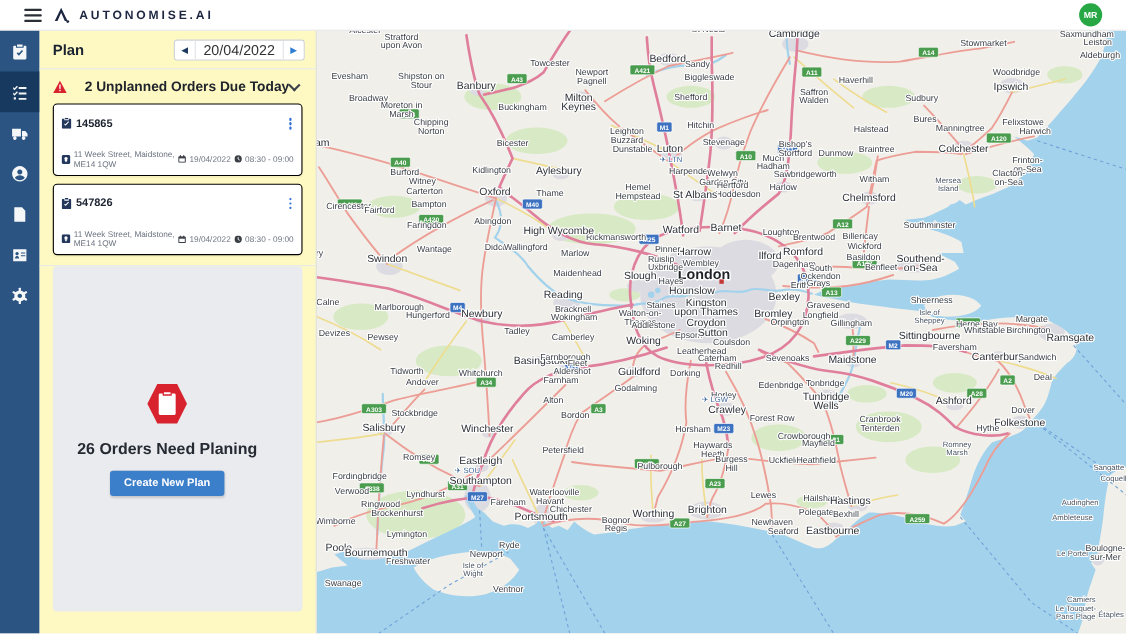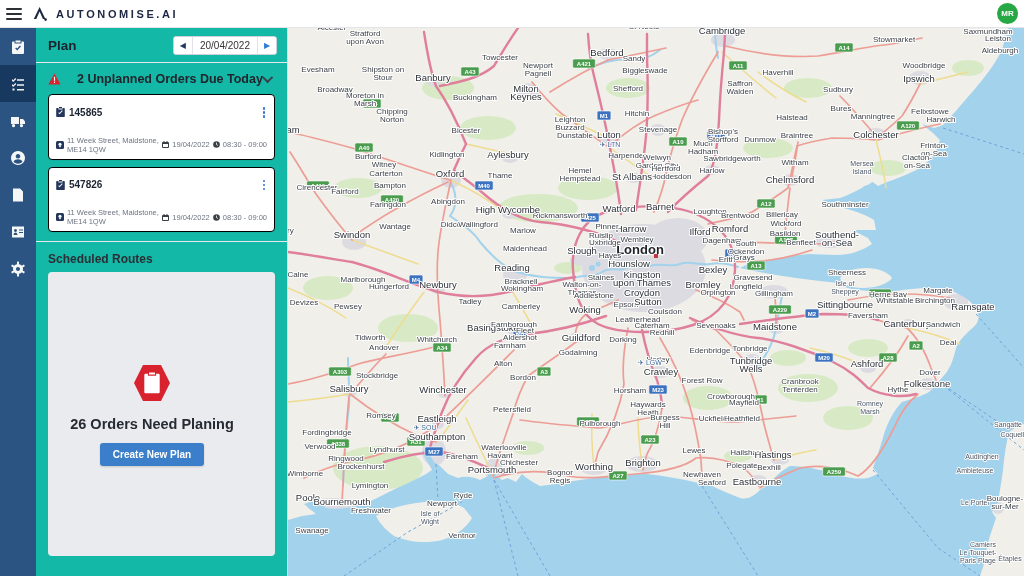--- a/index.html
+++ b/index.html
@@ -1,46 +1,46 @@
 <!DOCTYPE html>
 <html><head>
 <meta charset="utf-8">
 <style>
   * { margin:0; padding:0; box-sizing:border-box; }
   html,body { width:1024px; height:576px; overflow:hidden; }
   body { font-family:"Liberation Sans", sans-serif; background:#fff; }
   .app { width:1024px; height:576px; display:flex; flex-direction:column; }
 
   
-  .topbar { height:28px; background:#fff; border-bottom:1px solid #e3e5e9; display:flex; align-items:center; padding:0 4px; flex:0 0 28px; }
+  .topbar { height:28px; background:#fff; border-bottom:1px solid #e3e5e9; display:flex; align-items:center; padding:0 20px; flex:0 0 28px; }
   .burger { width:16px; height:12px; display:flex; flex-direction:column; justify-content:space-between; cursor:pointer; margin:0 10px 0 2px; }
   .burger span { height:2px; background:#2b2f36; border-radius:1px; }
   .brandmark { margin-right:8px; display:flex; align-items:center; }
   .brandtext { font-size:11px; letter-spacing:2.6px; color:#1e2742; font-weight:600; }
   .topbar .spacer { flex:1; }
   .avatar { width:21px; height:21px; border-radius:50%; background:#27a844; color:#fff; font-size:8px; font-weight:700; display:flex; align-items:center; justify-content:center; margin-right:2px; cursor:pointer; }
 
   
   .body { flex:1; display:flex; height:548px; }
 
   
   .rail { width:36px; background:#2b5482; display:flex; flex-direction:column; flex:0 0 36px; }
   .rail .tile { height:37px; display:flex; align-items:center; justify-content:center; cursor:pointer; }
   .rail .tile.active { background:#17395f; }
   .rail svg { width:16px; height:16px; fill:#fff; opacity:.95; }
 
   
-  .panel { width:252px; flex:0 0 252px; background:#14b8a6; border-right:1px solid #d9dce1; display:flex; flex-direction:column; }
+  .panel { width:252px; flex:0 0 252px; background:#fef9c3; border-right:1px solid #d9dce1; display:flex; flex-direction:column; }
   .panel-head { display:flex; align-items:center; justify-content:space-between; padding:8px 10px 7px 12px; border-bottom:1px solid #e7e9ec; }
   .panel-title { font-size:13.5px; font-weight:700; color:#1c2330; }
   .datepicker { display:flex; align-items:stretch; border:1px solid #cdd2d9; border-radius:3px; height:19px; overflow:hidden; background:#fff; }
   .dp-btn { width:19px; display:flex; align-items:center; justify-content:center; font-size:8px; cursor:pointer; background:#fff; border:0; }
   .dp-btn.prev { color:#1e3a5f; border-right:1px solid #e0e3e8; }
   .dp-btn.next { color:#2f7ed3; border-left:1px solid #e0e3e8; }
-  .dp-val { font-size:10px; color:#333; display:flex; align-items:center; padding:0 7px; }
+  .dp-val { font-size:13px; color:#333; display:flex; align-items:center; padding:0 7px; }
 
   .unplanned-head { display:flex; align-items:center; padding:9px 12px 8px 12px; cursor:pointer; }
   .unplanned-title { font-size:12.5px; font-weight:700; color:#20242c; margin-left:16px; flex:1; }
   .chev { width:8px; height:8px; border-left:2px solid #3c424c; border-bottom:2px solid #3c424c; transform:rotate(-45deg) translateY(-2px); margin-right:2px; }
 
   .order-card { margin:0 12px 7px 12px; border:1px solid #000000; border-radius:4px; padding:11px 7px 5px 7px; box-shadow:0 1px 1px rgba(0,0,0,.04); cursor:pointer; background:#fff; }
   .oc-r1 { display:flex; align-items:center; }
   .oc-id { font-size:10px; font-weight:700; color:#1c2330; margin-left:4px; flex:1; }
   .kebab { display:flex; flex-direction:column; gap:1.5px; padding:1px 2px; cursor:pointer; }
   .kebab i { width:2.5px; height:2.5px; border-radius:50%; background:#2f6fd6; }
@@ -220,21 +220,20 @@
             <svg width="7" height="7" viewBox="0 0 7 7">
                 <circle cx="3.5" cy="3.5" r="3.3" fill="#3a3f46"></circle>
                 <path d="M3.5,1.6 v2 l1.4,.9" stroke="#fff" stroke-width=".8" fill="none"></path>
               </svg>
             <span>08:30 - 09:00</span>
           </span>
         </div>
       </div>
 
       <div class="sect-div"></div>
-      <div class="sched-label">Scheduled Routes</div>
 
       <div class="sched-panel">
         <div class="empty">
           <svg width="40" height="40" viewBox="0 0 40 40">
             <path d="M11,2 H29 L38,20 L29,38 H11 L2,20 Z" fill="#d8232e"></path>
             <path d="M17,9.5 h6 v2 h-6 Z M13.5,10.8 h2.4 v2 h8.2 v-2 h2.4 a1.2,1.2 0 0 1 1.2,1.2 V29 a1.2,1.2 0 0 1 -1.2,1.2 h-13 A1.2,1.2 0 0 1 12.3,29 V12 a1.2,1.2 0 0 1 1.2,-1.2 Z M16,16 h8 v1.6 h-8 Z M16,19.8 h8 v1.6 h-8 Z M16,23.6 h5.5 v1.6 h-5.5 Z" fill="#fff"></path>
           </svg>
           <div class="empty-title">26 Orders Need Planing</div>
           <button class="cta">Create New Plan</button>
         </div>

